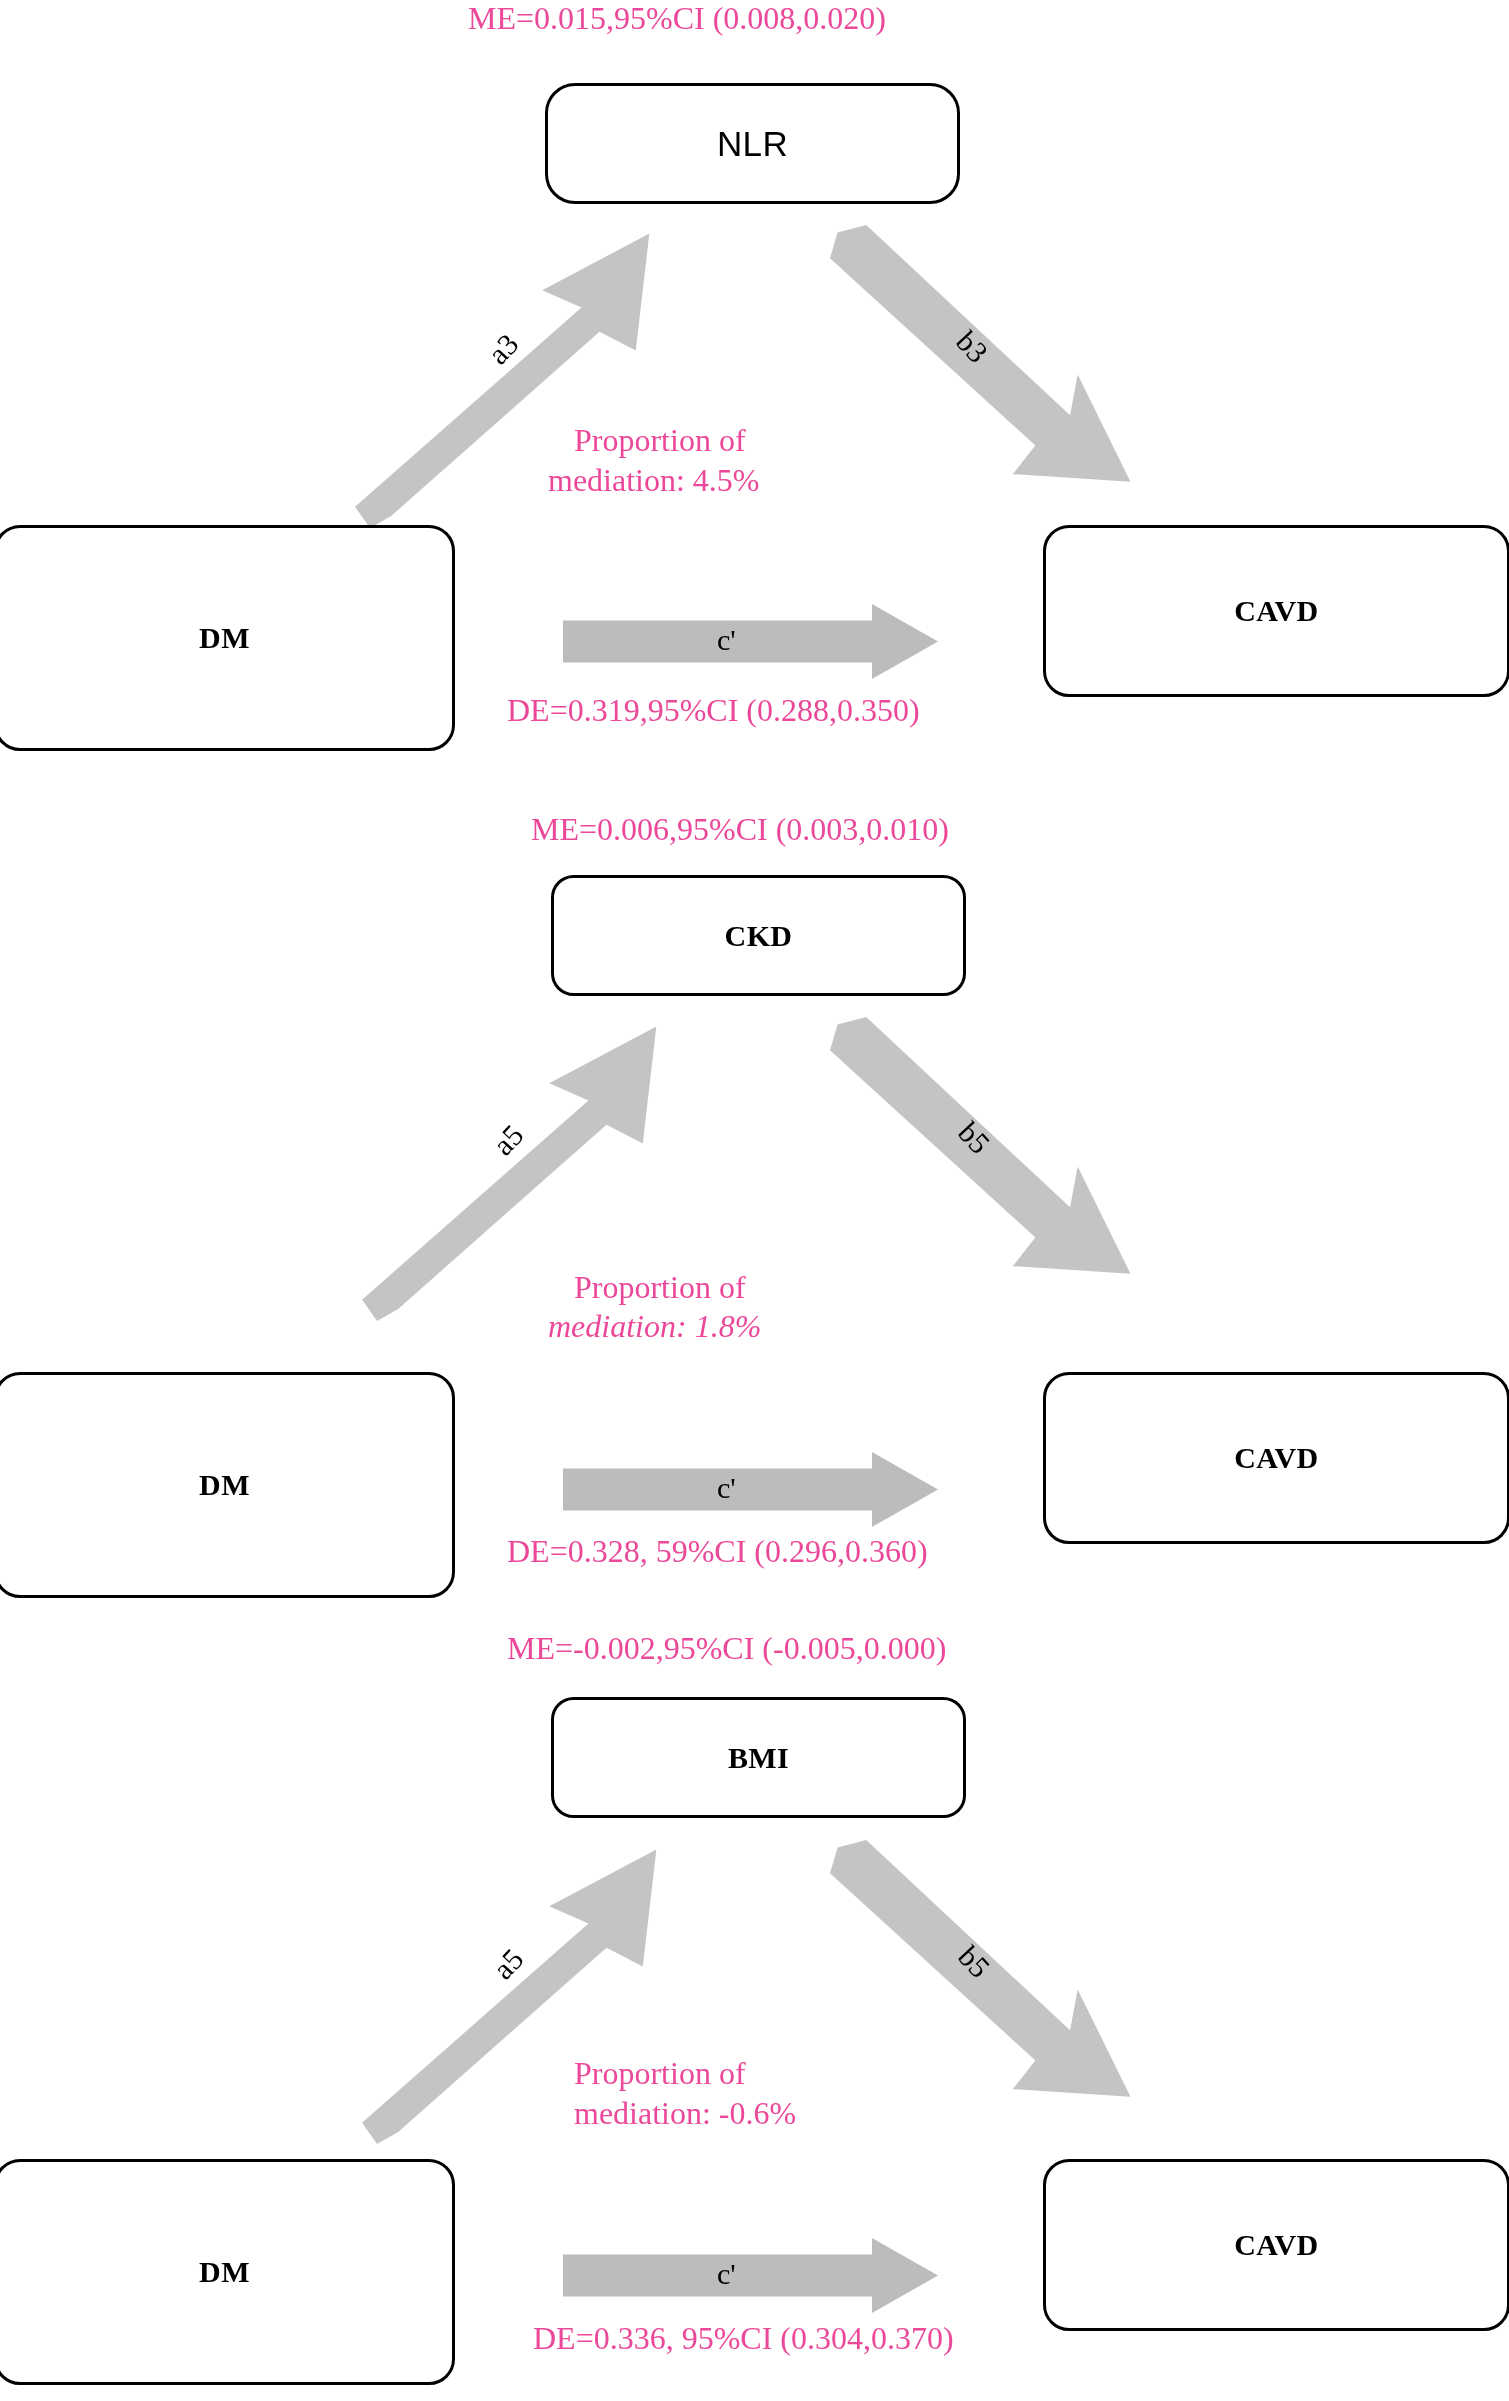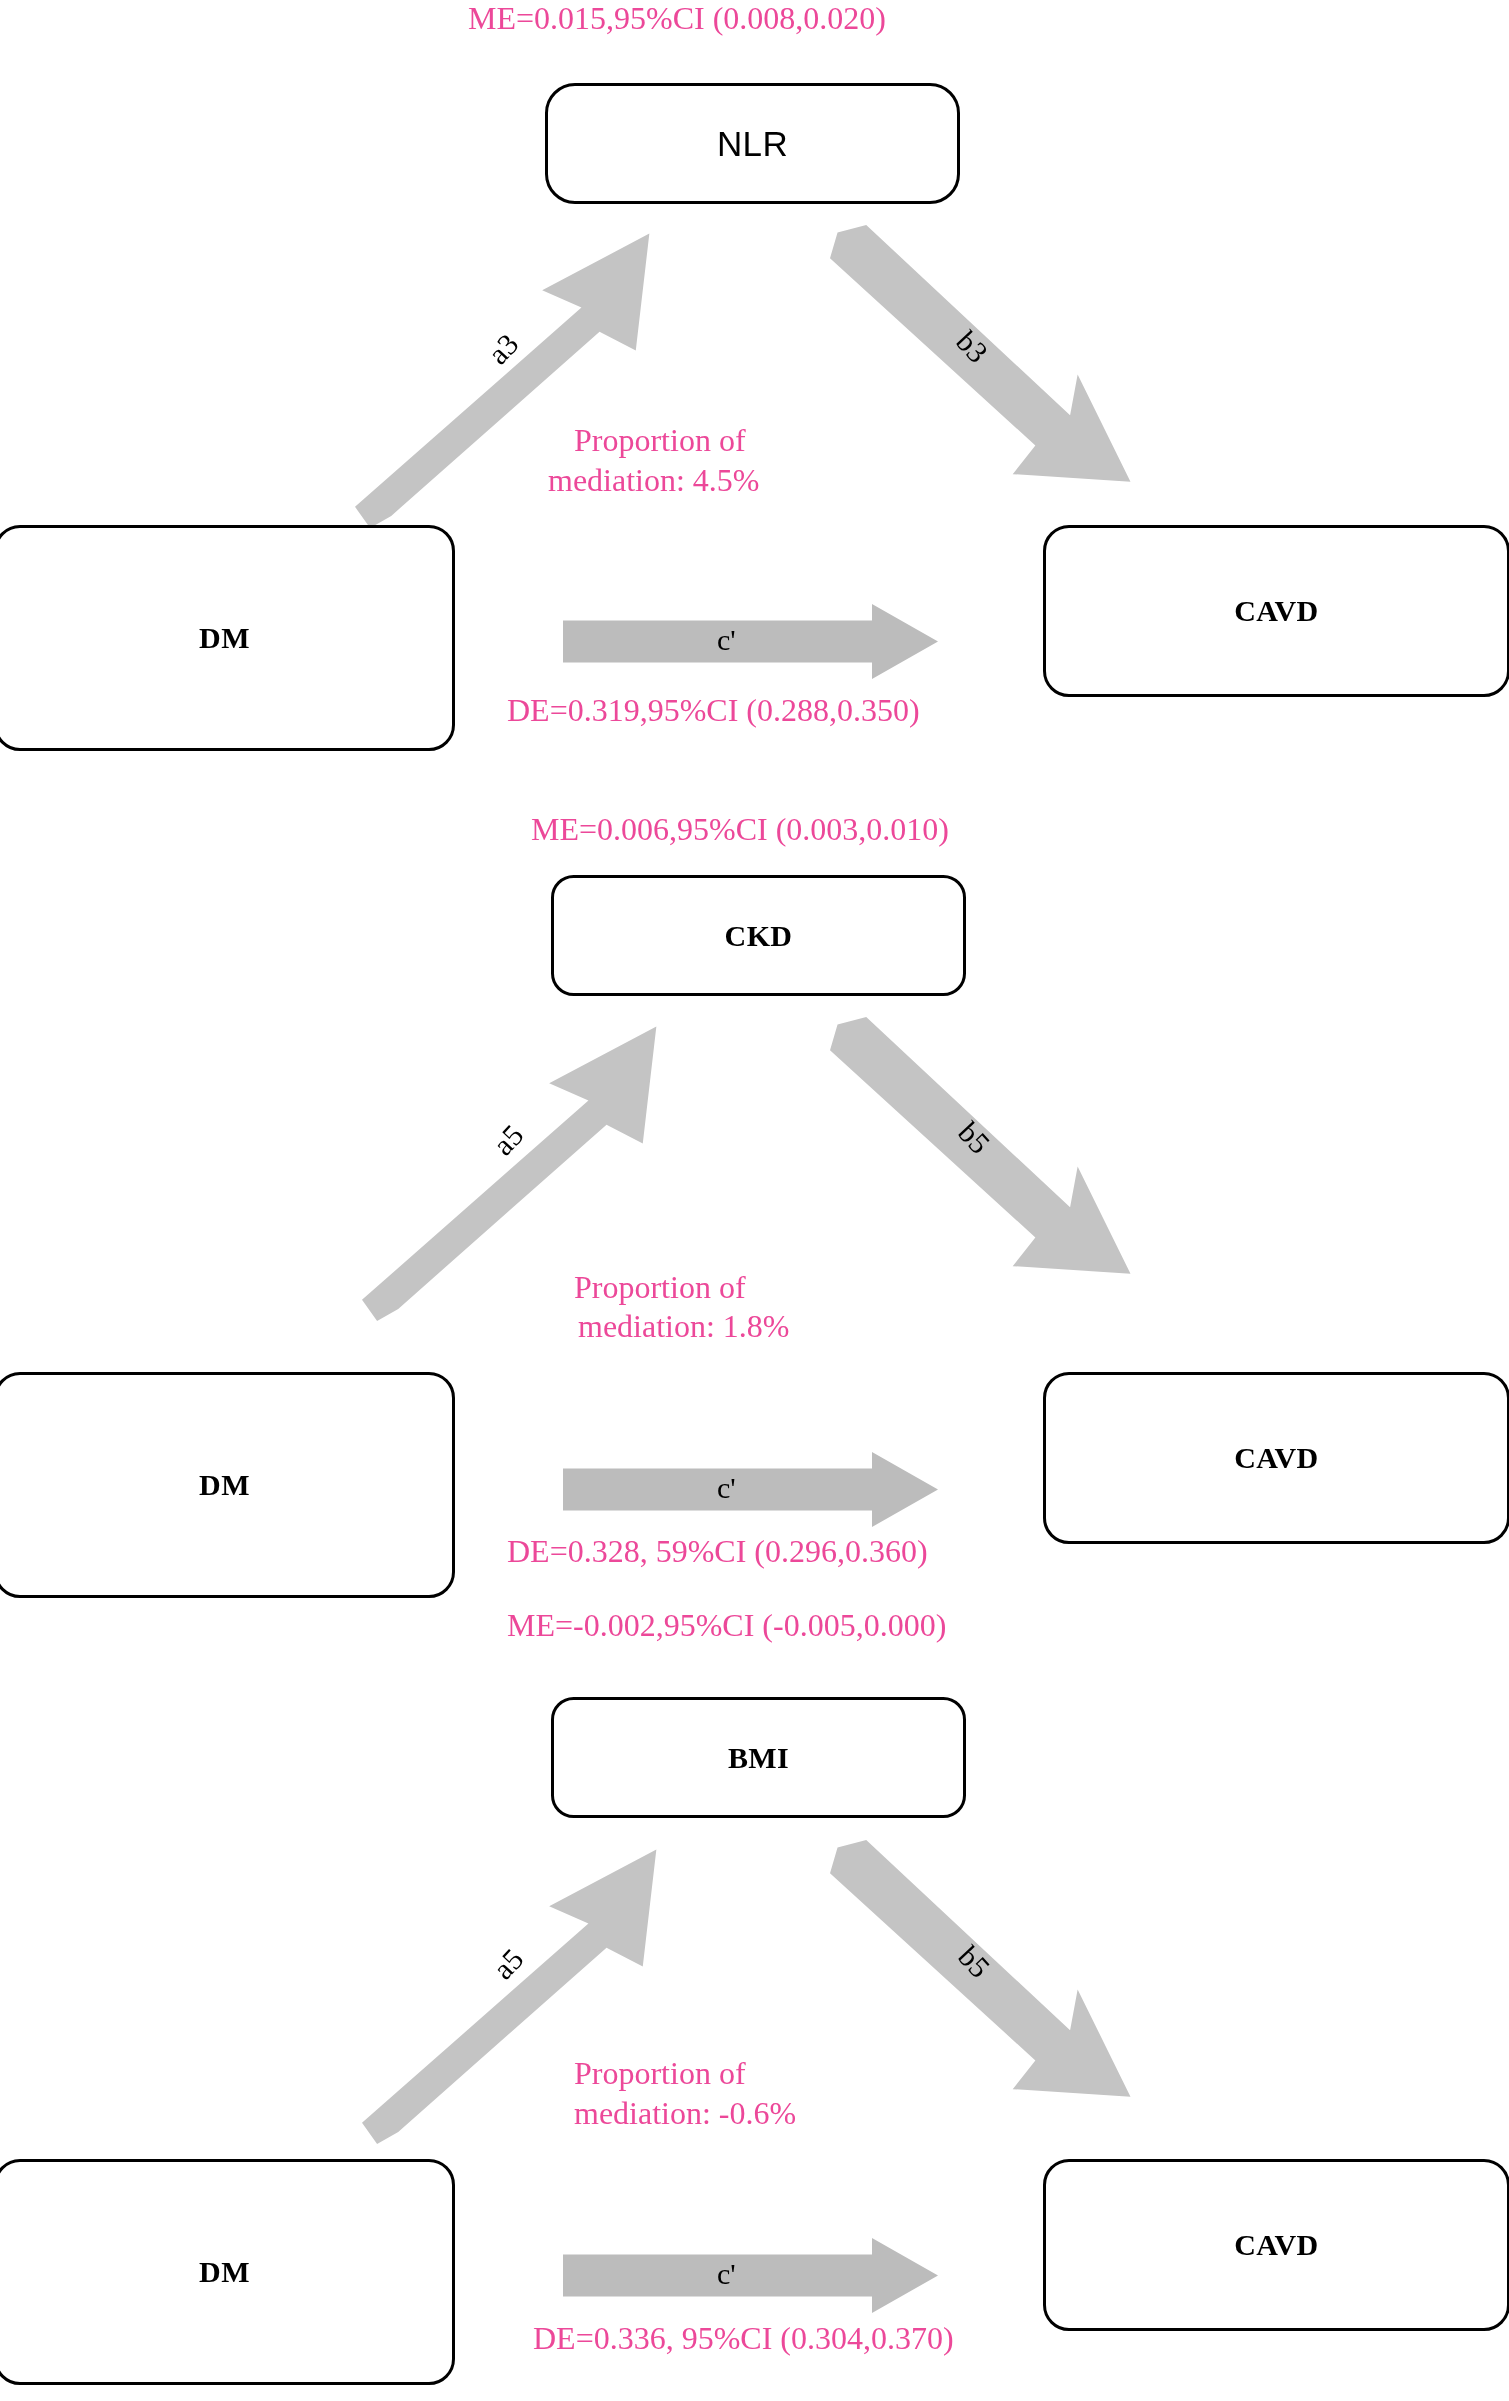--- a/index.html
+++ b/index.html
@@ -159,38 +159,38 @@
     <div class="arrow-label rot-up" style="left:494px;top:325px;">a5</div>
 
     <div class="arrow" style="left:830px;top:217px;">
       <svg width="302" height="302" viewBox="0 0 400 400">
         <polygon fill="#c4c4c4" points="10,10 48,0 318,252 328,198 398,340 242,330 272,292 0,44"></polygon>
       </svg>
     </div>
     <div class="arrow-label rot-down" style="left:959px;top:323px;">b5</div>
 
     <div class="txt center" style="left:574px;top:468px;width:362px;">Proportion of</div>
-    <div class="txt center" style="left:578px;top:507px;width:362px;">mediation: 1.8%</div>
+    <div class="txt center" style="left:548px;top:507px;width:362px;font-style:italic;">mediation: 1.8%</div>
 
     <div class="node node-left" style="top:572px;">DM</div>
     <div class="node node-right" style="top:572px;">CAVD</div>
 
     <div class="arrow" style="left:562px;top:652px;">
       <svg width="377" height="75" viewBox="0 0 500 100">
         <polygon fill="#bcbcbc" points="0,22 412,22 412,0 500,50 412,100 412,78 0,78"></polygon>
       </svg>
     </div>
     <div class="cprime-label" style="left:717px;top:673px;">c'</div>
 
     <div class="txt" style="left:507px;top:732px;">DE=0.328, 59%CI (0.296,0.360)</div>
   </div>
 
   <div class="panel" style="top:1600px;height:801px;">
 
-    <div class="txt" style="left:507px;top:6px;">ME=-0.002,95%CI (-0.005,0.000)</div>
+    <div class="txt" style="left:507px;top:29px;">ME=-0.002,95%CI (-0.005,0.000)</div>
 
     <div class="node node-mediator" style="left:551px;top:97px;">BMI</div>
 
     <div class="arrow" style="left:362px;top:242px;">
       <svg width="317" height="302" viewBox="0 0 420 400">
         <polygon fill="#c4c4c4" points="20,400 0,372 300,108 248,85 390,10 372,165 324,140 48,384"></polygon>
       </svg>
     </div>
     <div class="arrow-label rot-up" style="left:494px;top:349px;">a5</div>
 

